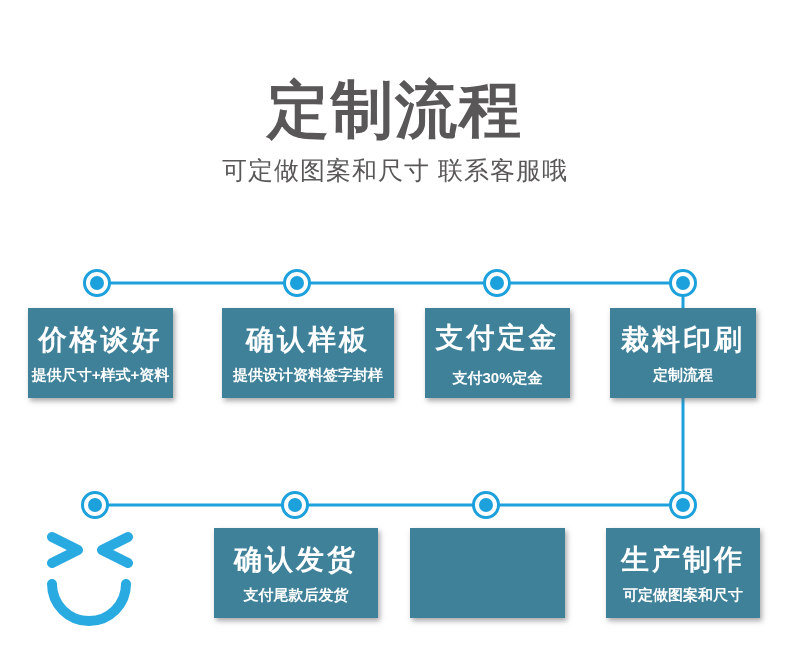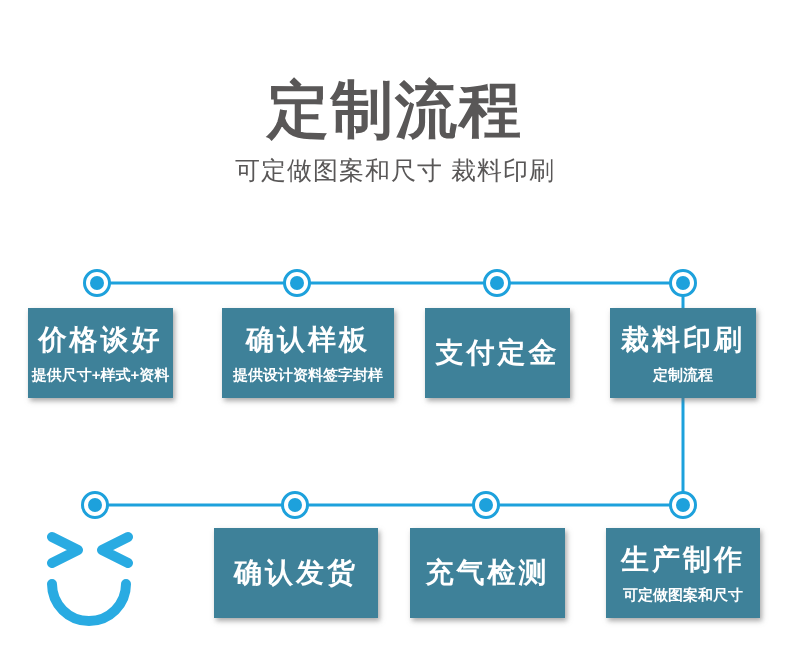--- a/index.html
+++ b/index.html
@@ -95,21 +95,21 @@
     stroke-linejoin: round;
   }
 </style>
 </head>
 <body>
 
 <div class="canvas">
 
   <div class="header">
     <h1 class="page-title">定制流程</h1>
-    <div class="page-subtitle">可定做图案和尺寸 裁料印刷</div>
+    <div class="page-subtitle">可定做图案和尺寸 联系客服哦</div>
   </div>
 
   <svg class="connectors" width="790" height="669" viewBox="0 0 790 669">
     <line class="conn" x1="97" y1="283" x2="683" y2="283"></line>
     <line class="conn" x1="683" y1="283" x2="683" y2="505"></line>
     <line class="conn" x1="95" y1="505" x2="683" y2="505"></line>
 
     <g>
       <circle class="node-outer" cx="97" cy="283" r="12.5"></circle>
       <circle class="node-inner" cx="97" cy="283" r="7"></circle>
@@ -148,31 +148,32 @@
   <div class="step" style="left:222px; width:172px;">
     <div class="step-title">确认样板</div>
     <div class="step-sub">提供设计资料签字封样</div>
   </div>
   <div class="step" style="left:28px; width:145px;">
     <div class="step-title">价格谈好</div>
     <div class="step-sub">提供尺寸+样式+资料</div>
   </div>
   <div class="step" style="left:425px; width:145px;gap:12px;">
     <div class="step-title">支付定金</div>
+    <div class="step-sub">支付30%定金</div>
   </div>
   <div class="step" style="left:610px; width:146px;text-align:center;">
     <div class="step-title">裁料印刷</div>
     <div class="step-sub">定制流程</div>
   </div>
 
   <div class="step bottom" style="left:214px; width:164px;">
     <div class="step-title">确认发货</div>
+    <div class="step-sub">支付尾款后发货</div>
   </div>
   <div class="step bottom" style="left:410px; width:155px;">
-    <div class="step-title">充气检测</div>
   </div>
   <div class="step bottom" style="left:606px; width:154px;">
     <div class="step-title">生产制作</div>
     <div class="step-sub">可定做图案和尺寸</div>
   </div>
 
   <svg class="smiley" width="88" height="96" viewBox="0 0 88 96">
     <polyline class="stroke" points="6,6 32,19 6,32"></polyline>
     <polyline class="stroke" points="82,6 56,19 82,32"></polyline>
     <path class="stroke" d="M6,53 A37,37 0 0 0 80,53"></path>

